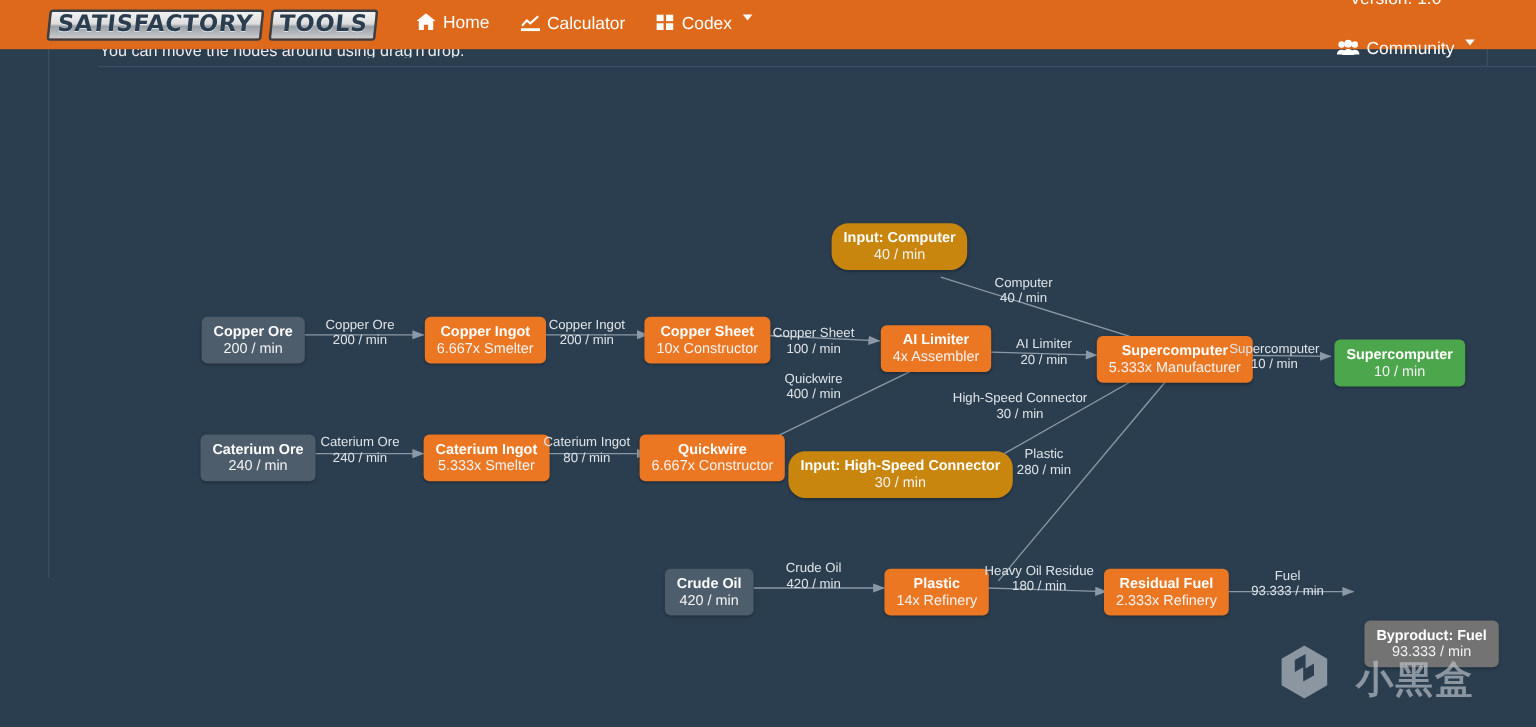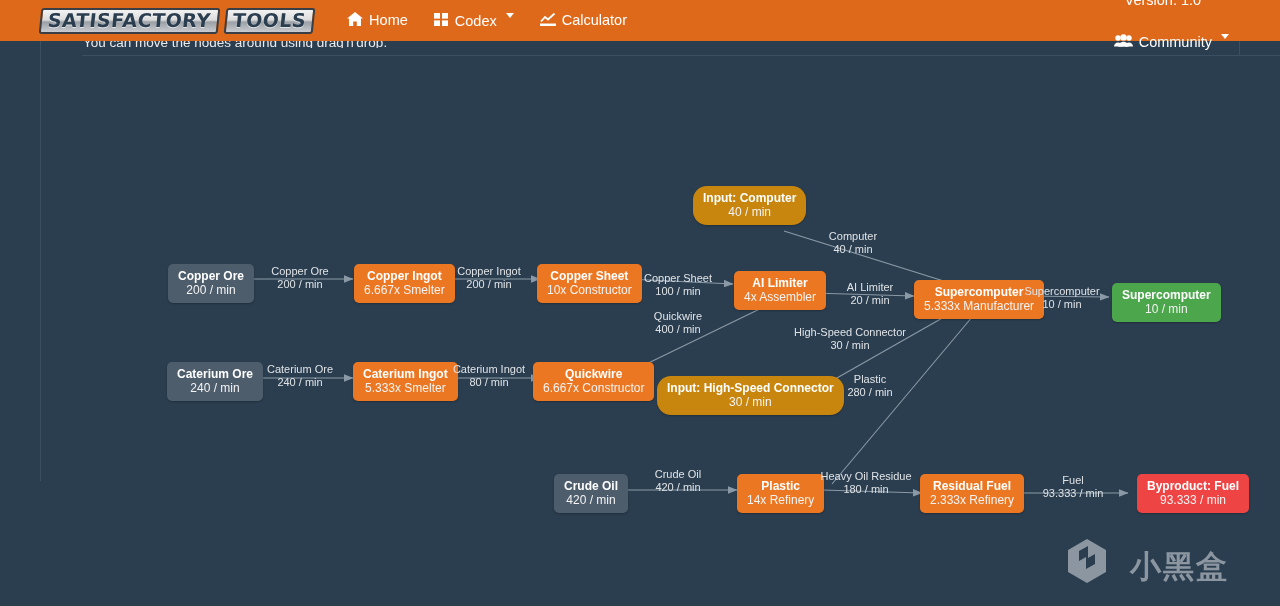--- a/index.html
+++ b/index.html
@@ -110,21 +110,21 @@
     cursor: move;
     box-shadow: 0 1px 2px rgba(0,0,0,.25);
     white-space: nowrap;
   }
   .node .t1 { font-weight: 700; font-size: 12px; display:block; }
   .node .t2 { font-weight: 400; font-size: 12px; display:block; color:#f3f3f3; }
   .node.resource { background: #4e5d6c; }
   .node.recipe   { background: #ec7722; }
   .node.input    { background: #c8860e; border-radius: 14px; }
   .node.output   { background: #4ca64c; }
-  .node.byproduct{ background: #ef4444; }
+  .node.byproduct{ background: #737373; margin-top: 43px; }
 
   
   .elabel {
     position: absolute;
     color: #dfe3e6;
     font-size: 11px;
     text-align: center;
     line-height: 1.18;
     white-space: nowrap;
     transform: translateX(-50%);
@@ -162,41 +162,41 @@
   </div>
 
   <div class="nav-links">
     <div class="nav-link">
       <span class="ico">
         <svg width="16" height="15" viewBox="0 0 16 15">
             <path fill="#fff" d="M8 0 0 6.6h2v7.4h4.2V9.6h3.6V14H14V6.6h2z"></path>
           </svg>
       </span>
       <span>Home</span>
+    </div>
+    <div class="nav-link">
+      <span class="ico">
+        <svg width="16" height="14" viewBox="0 0 16 14">
+            <path fill="none" stroke="#fff" stroke-width="1.8" d="M1 9.5 5 5 8 7.5 14.5 1.5"></path>
+            <path fill="#fff" d="M0 11.5h16V14H0z"></path>
+          </svg>
+      </span>
+      <span>Calculator</span>
     </div>
     <div class="nav-link">
       <span class="ico">
         <svg width="15" height="13" viewBox="0 0 15 13">
             <rect x="0" y="0" width="6" height="5.6" fill="#fff"></rect>
             <rect x="8" y="0" width="6" height="5.6" fill="#fff"></rect>
             <rect x="0" y="7.4" width="6" height="5.6" fill="#fff"></rect>
             <rect x="8" y="7.4" width="6" height="5.6" fill="#fff"></rect>
           </svg>
       </span>
       <span>Codex</span>
       <span class="caret"></span>
-    </div>
-    <div class="nav-link">
-      <span class="ico">
-        <svg width="16" height="14" viewBox="0 0 16 14">
-            <path fill="none" stroke="#fff" stroke-width="1.8" d="M1 9.5 5 5 8 7.5 14.5 1.5"></path>
-            <path fill="#fff" d="M0 11.5h16V14H0z"></path>
-          </svg>
-      </span>
-      <span>Calculator</span>
     </div>
   </div>
 
   <div class="nav-right">
     <div class="nav-link">
       <span>Version: 1.0</span>
       <span class="caret"></span>
     </div>
     <div class="nav-link">
       <span class="ico">

